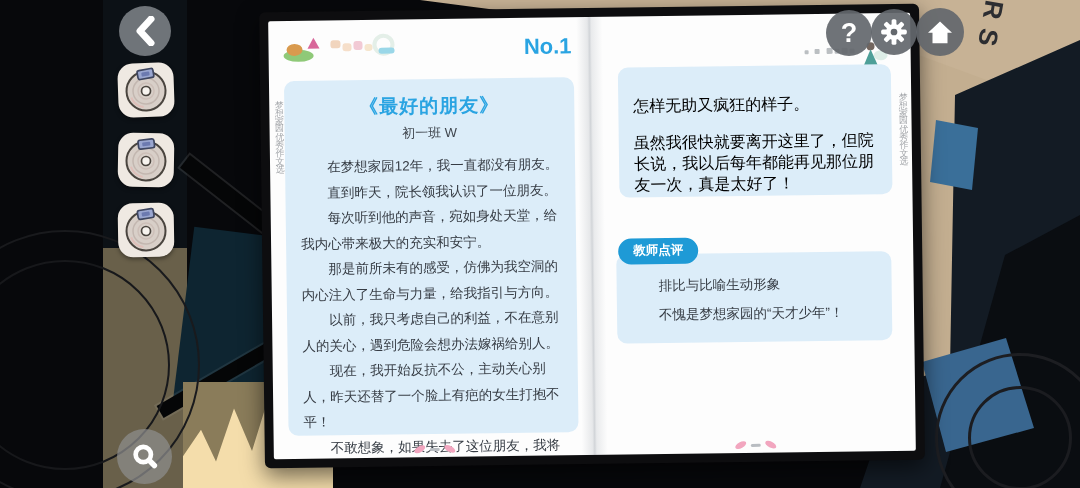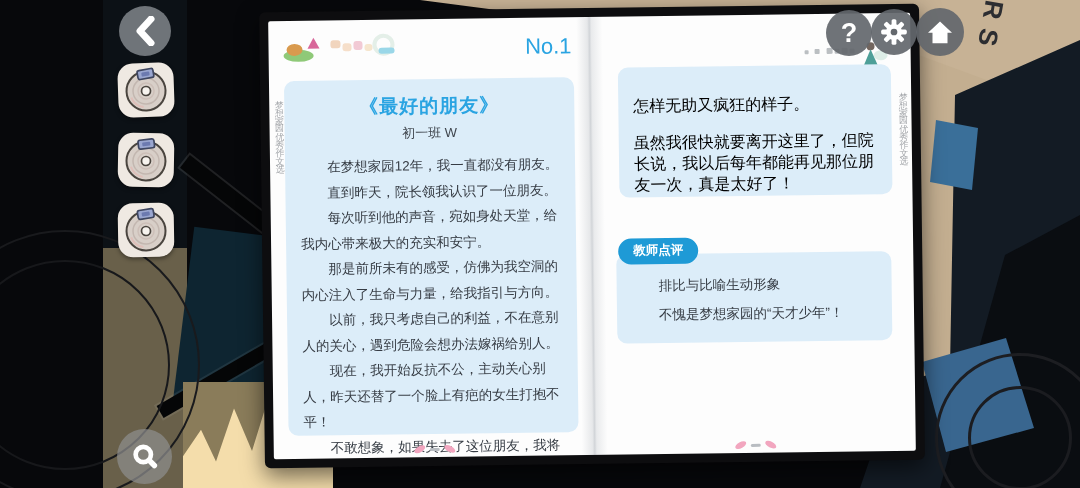--- a/index.html
+++ b/index.html
@@ -41,21 +41,21 @@
   
   .book{position:absolute;left:262px;top:8px;width:660px;height:456px;background:#0d0d0f;
         border-radius:6px;padding:9px;transform:rotate(-0.75deg);z-index:3;
         box-shadow:0 8px 22px rgba(0,0,0,0.55);}
   .book-inner{position:relative;width:100%;height:100%;background:#fdfdfd;display:flex;border-radius:2px;}
   .book-inner::before{content:"";position:absolute;left:50%;top:0;bottom:0;width:26px;
         transform:translateX(-50%);z-index:1;pointer-events:none;
         background:linear-gradient(90deg,rgba(0,0,0,0) 0%,rgba(110,120,132,0.16) 42%,rgba(110,120,132,0.30) 50%,rgba(110,120,132,0.14) 58%,rgba(0,0,0,0) 100%);}
   .page{position:relative;flex:1;overflow:hidden;}
 
-  .issue-no{position:absolute;right:18px;top:16px;color:#2aa4e2;font-weight:normal;font-size:22px;}
+  .issue-no{position:absolute;right:18px;top:16px;color:#2aa4e2;font-weight:bold;font-size:22px;}
   .doodle{position:absolute;left:14px;top:12px;}
   .corner-doodle{position:absolute;right:16px;top:26px;opacity:.85;}
 
   .essay-box{position:absolute;left:15px;right:16px;top:60px;bottom:23px;background:#dcedf9;
              border-radius:10px;padding:12px 15px 10px;}
   .essay-title{text-align:center;color:#2aa4e2;font-size:19px;font-weight:bold;letter-spacing:1px;margin:2px 0 0;}
   .essay-byline{text-align:center;color:#3f454d;font-size:13px;margin:5px 0 0;}
   .essay-body{margin-top:11px;}
   .essay-body p, .review-box p{margin:0;text-indent:2em;font-size:13.5px;line-height:25.5px;color:#363c44;}
 

